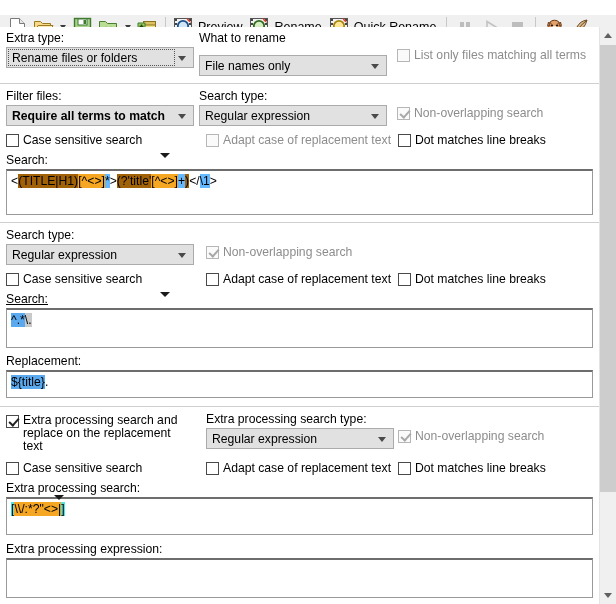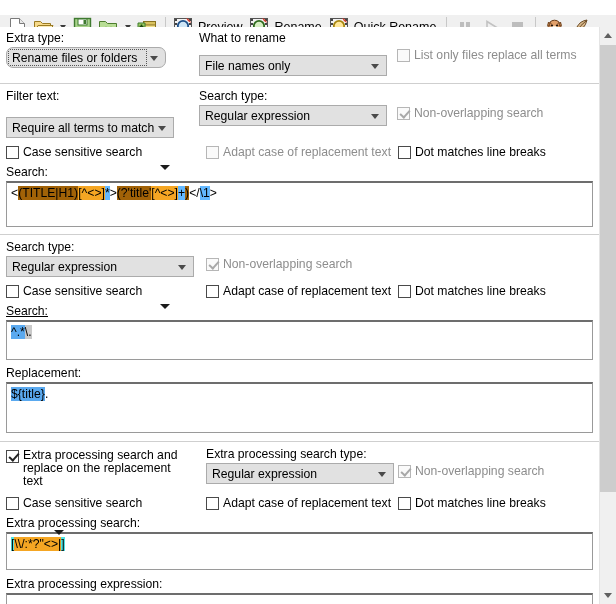--- a/index.html
+++ b/index.html
@@ -374,48 +374,48 @@
       </svg>
     </div>
   </div>
 
   <div class="content">
 
     <div class="section" style="padding-top:4px;">
       <div style="display:flex;">
         <div style="width:193px;">
           <div class="lbl-txt">Extra type:</div>
-          <div class="combo focused" style="width:160px;margin-top:2px;border-radius:7px;">
+          <div class="combo focused" style="width:188px;margin-top:2px;">
             <span>Rename files or folders</span>
             <span class="chev"></span>
           </div>
         </div>
         <div style="width:198px;">
           <div class="lbl-txt">What to rename</div>
           <div class="combo" style="width:188px;margin-top:10px;">
             <span>File names only</span>
             <span class="chev"></span>
           </div>
         </div>
         <div style="flex:1;padding-top:17px;">
           <div class="cbrow">
             <span class="cbox dis"></span>
-            <span class="cblabel dis">List only files replace all terms</span>
+            <span class="cblabel dis">List only files matching all terms</span>
           </div>
         </div>
       </div>
     </div>
 
     <div class="hsep" style="margin-top:7px;"></div>
 
     <div class="section" style="padding-top:5px;">
       <div style="display:flex;">
         <div style="width:193px;">
-          <div class="lbl-txt">Filter text:</div>
-          <div class="combo" style="width:168px;margin-top:14px;">
+          <div class="lbl-txt">Filter files:</div>
+          <div class="combo" style="width:188px;margin-top:2px;font-weight:bold;">
             <span>Require all terms to match</span>
             <span class="chev"></span>
           </div>
         </div>
         <div style="width:198px;">
           <div class="lbl-txt">Search type:</div>
           <div class="combo" style="width:188px;margin-top:2px;">
             <span>Regular expression</span>
             <span class="chev"></span>
           </div>
@@ -502,21 +502,21 @@
         <span class="t" style="text-decoration:underline;">Search:</span>
         <span class="dd-tri"></span>
       </div>
       <div class="editbox" style="height:40px;margin-top:1px;">
         <span class="code"><span class="tk-sel">^.*</span><span class="tk-gry">\.</span></span>
       </div>
 
       <div class="fieldhdr" style="margin-top:6px;">
         <span class="t">Replacement:</span>
       </div>
-      <div class="editbox" style="height:51px;margin-top:1px;">
+      <div class="editbox" style="height:28px;margin-top:1px;">
         <span class="code"><span class="tk-sel">${title}</span><span class="tk-plain">.</span></span>
       </div>
     </div>
 
     <div class="hsep" style="margin-top:8px;"></div>
 
     <div class="section" style="padding-top:5px;">
       <div style="display:flex;">
         <div style="width:200px;padding-top:2px;">
           <div class="cbrow">

